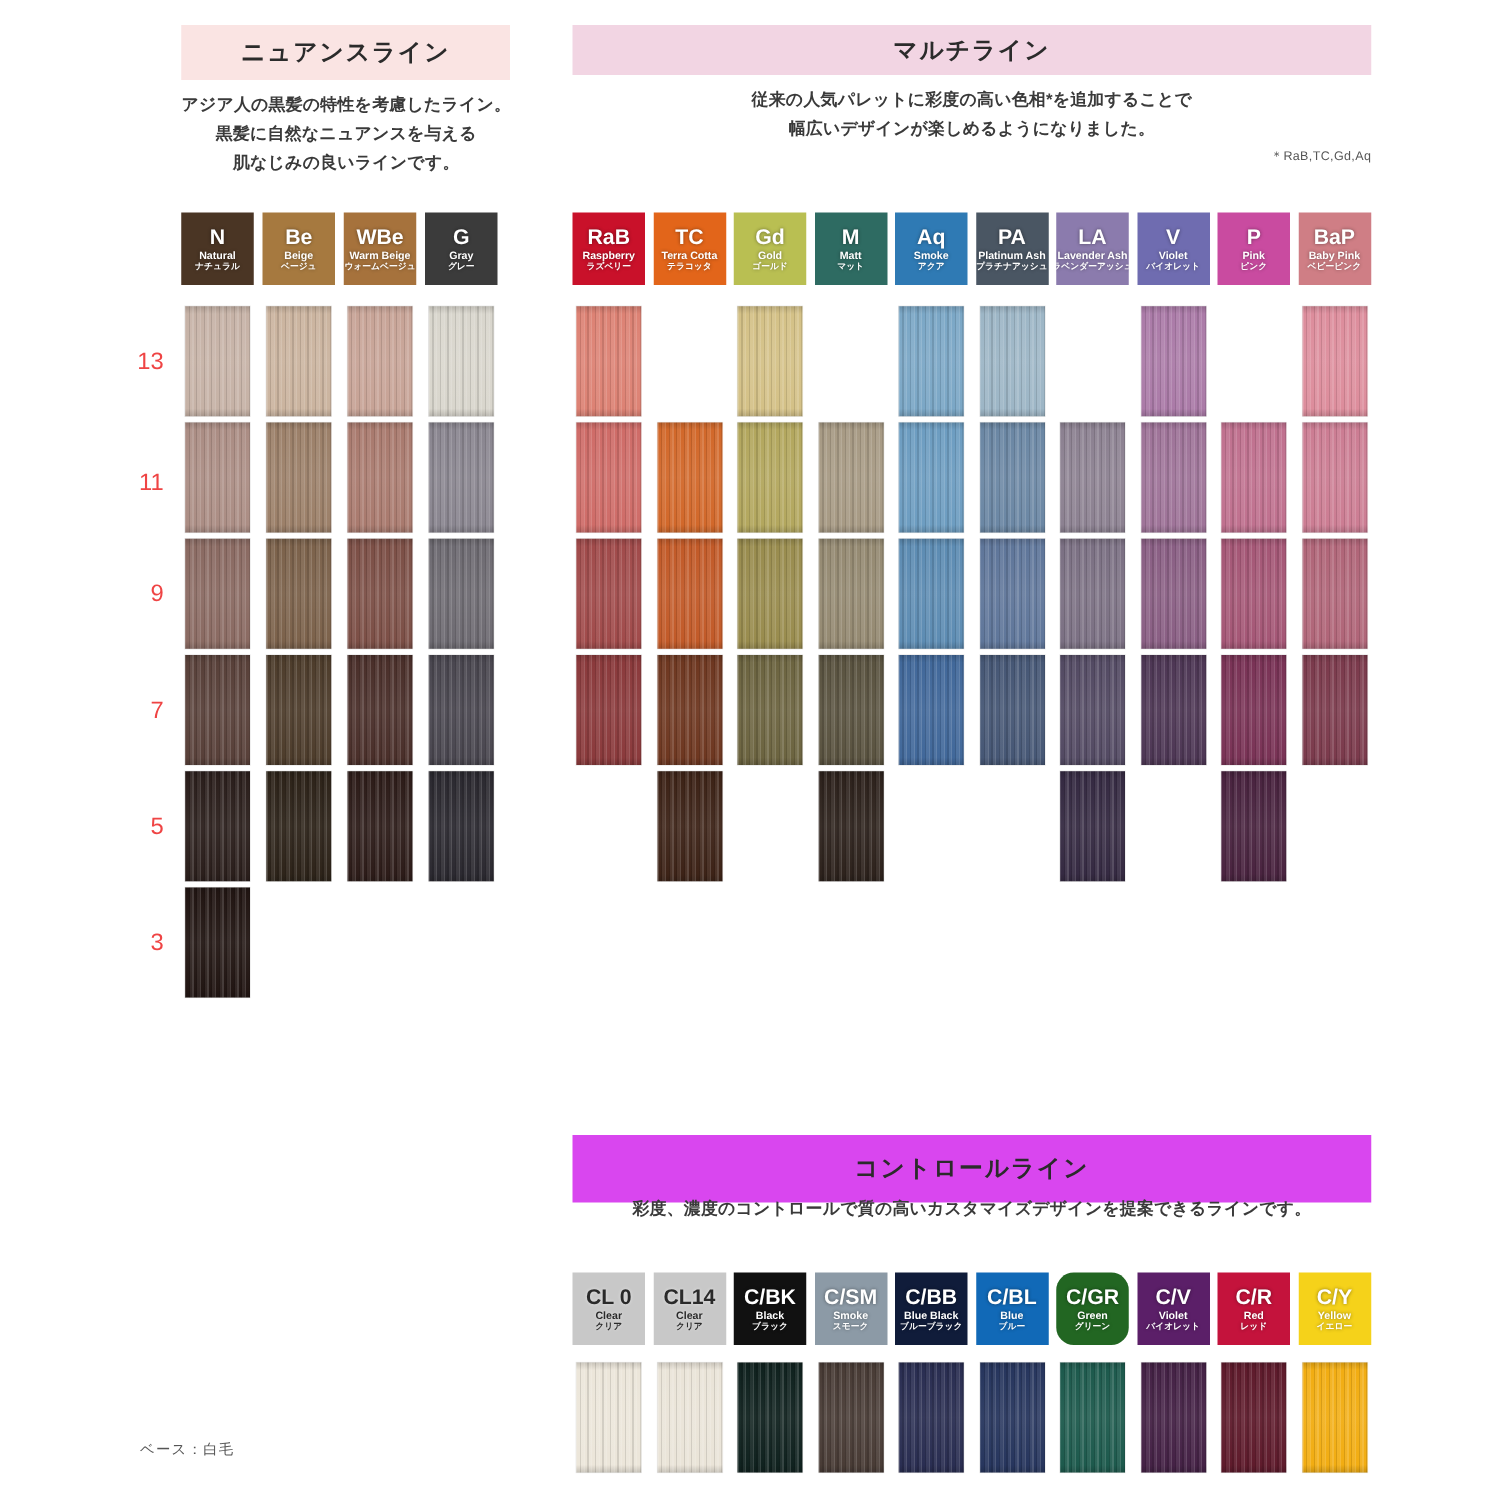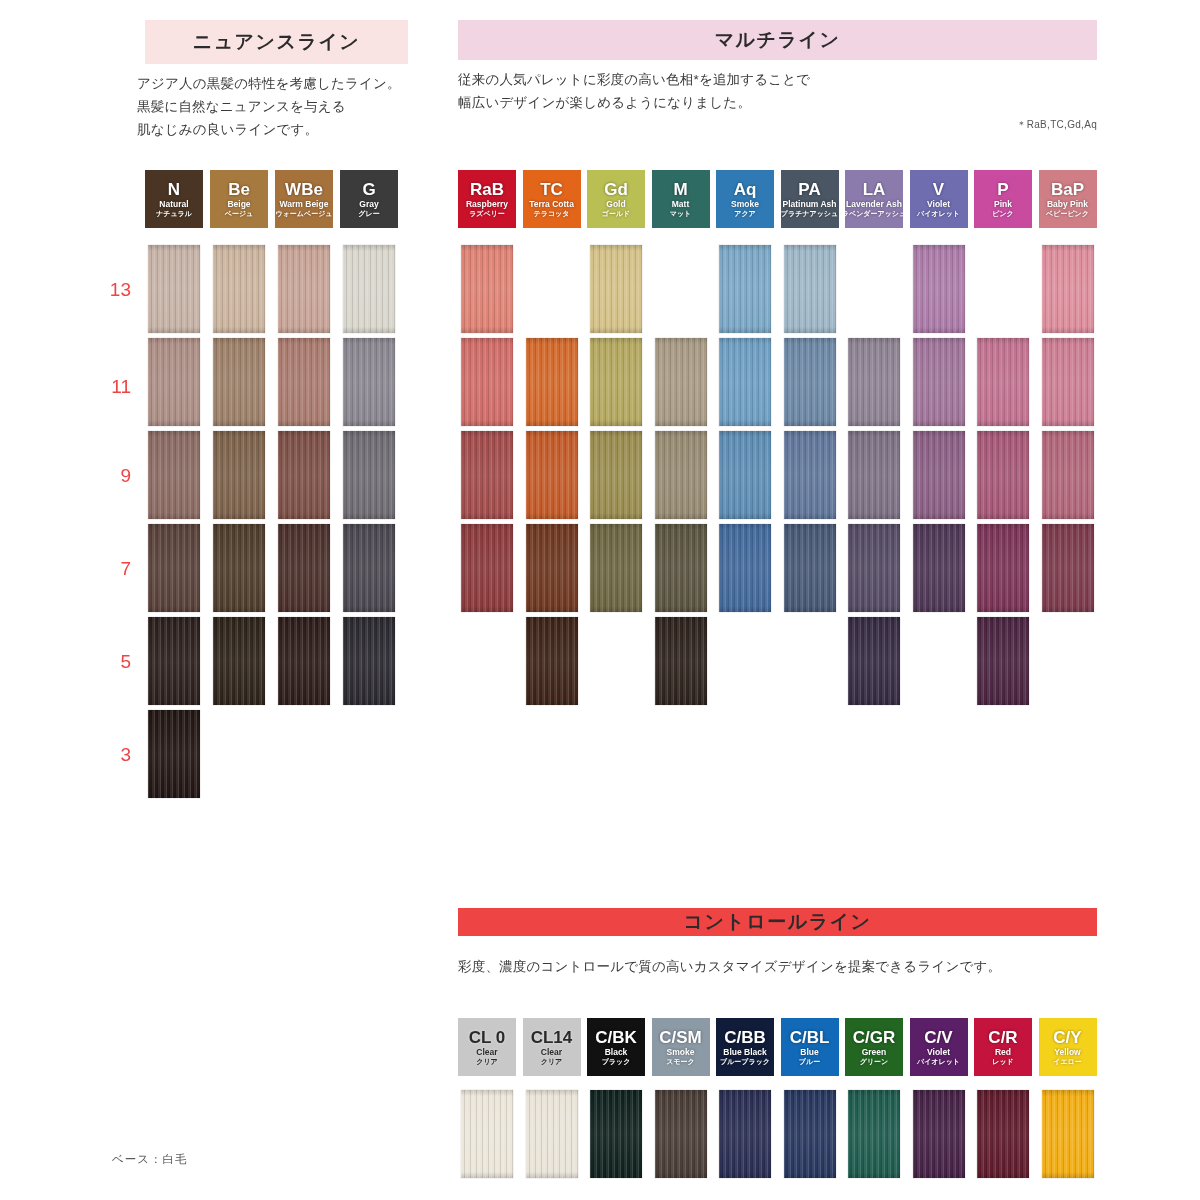--- a/index.html
+++ b/index.html
@@ -14,27 +14,28 @@
   .page{position:absolute;inset:0;}
 
   
   .banner{
     position:absolute;
     display:flex;align-items:center;justify-content:center;
     font-size:19px;font-weight:bold;letter-spacing:1.5px;color:#2b2b2b;
   }
   #banner-nuance{left:145px;top:20px;width:263px;height:44px;background:#fae4e3;}
   #banner-multi{left:458px;top:20px;width:639px;height:40px;background:#f2d5e3;}
-  #banner-control{left:458px;top:908px;width:639px;height:28px;background:#ef4444;}
+  #banner-control{left:458px;top:908px;width:639px;height:54px;background:#d946ef;}
 
   
   .desc{
-    position:absolute;
+    position:absolute;text-align:center;
     font-size:13.5px;line-height:1.72;color:#3a3a3a;
     letter-spacing:0.2px;
+    font-weight:bold;
   }
   #desc-nuance{left:137px;top:72px;width:280px;}
   #desc-multi{left:458px;top:68px;width:639px;}
   #desc-control{left:458px;top:955px;width:639px;font-size:13.5px;}
   #note-multi{
     position:absolute;left:458px;top:118px;width:639px;
     text-align:right;font-size:10px;color:#555;letter-spacing:0.3px;
   }
 
   
@@ -255,21 +256,21 @@
       <div class="tile" style="left: 716px; top: 1018px; background: rgb(16, 28, 58);">
         <div class="code">C/BB</div>
         <div class="en">Blue Black</div>
         <div class="jp">ブルーブラック</div>
       </div>
       <div class="tile" style="left: 780.5px; top: 1018px; background: rgb(17, 105, 183);">
         <div class="code">C/BL</div>
         <div class="en">Blue</div>
         <div class="jp">ブルー</div>
       </div>
-      <div class="tile" style="left: 845px; top: 1018px; background: rgb(34, 102, 34);">
+      <div class="tile" style="left: 845px; top: 1018px; background: rgb(34, 102, 34); border-radius: 14px;">
         <div class="code">C/GR</div>
         <div class="en">Green</div>
         <div class="jp">グリーン</div>
       </div>
       <div class="tile" style="left: 909.5px; top: 1018px; background: rgb(91, 31, 104);">
         <div class="code">C/V</div>
         <div class="en">Violet</div>
         <div class="jp">バイオレット</div>
       </div>
       <div class="tile" style="left: 974px; top: 1018px; background: rgb(196, 19, 60);">

